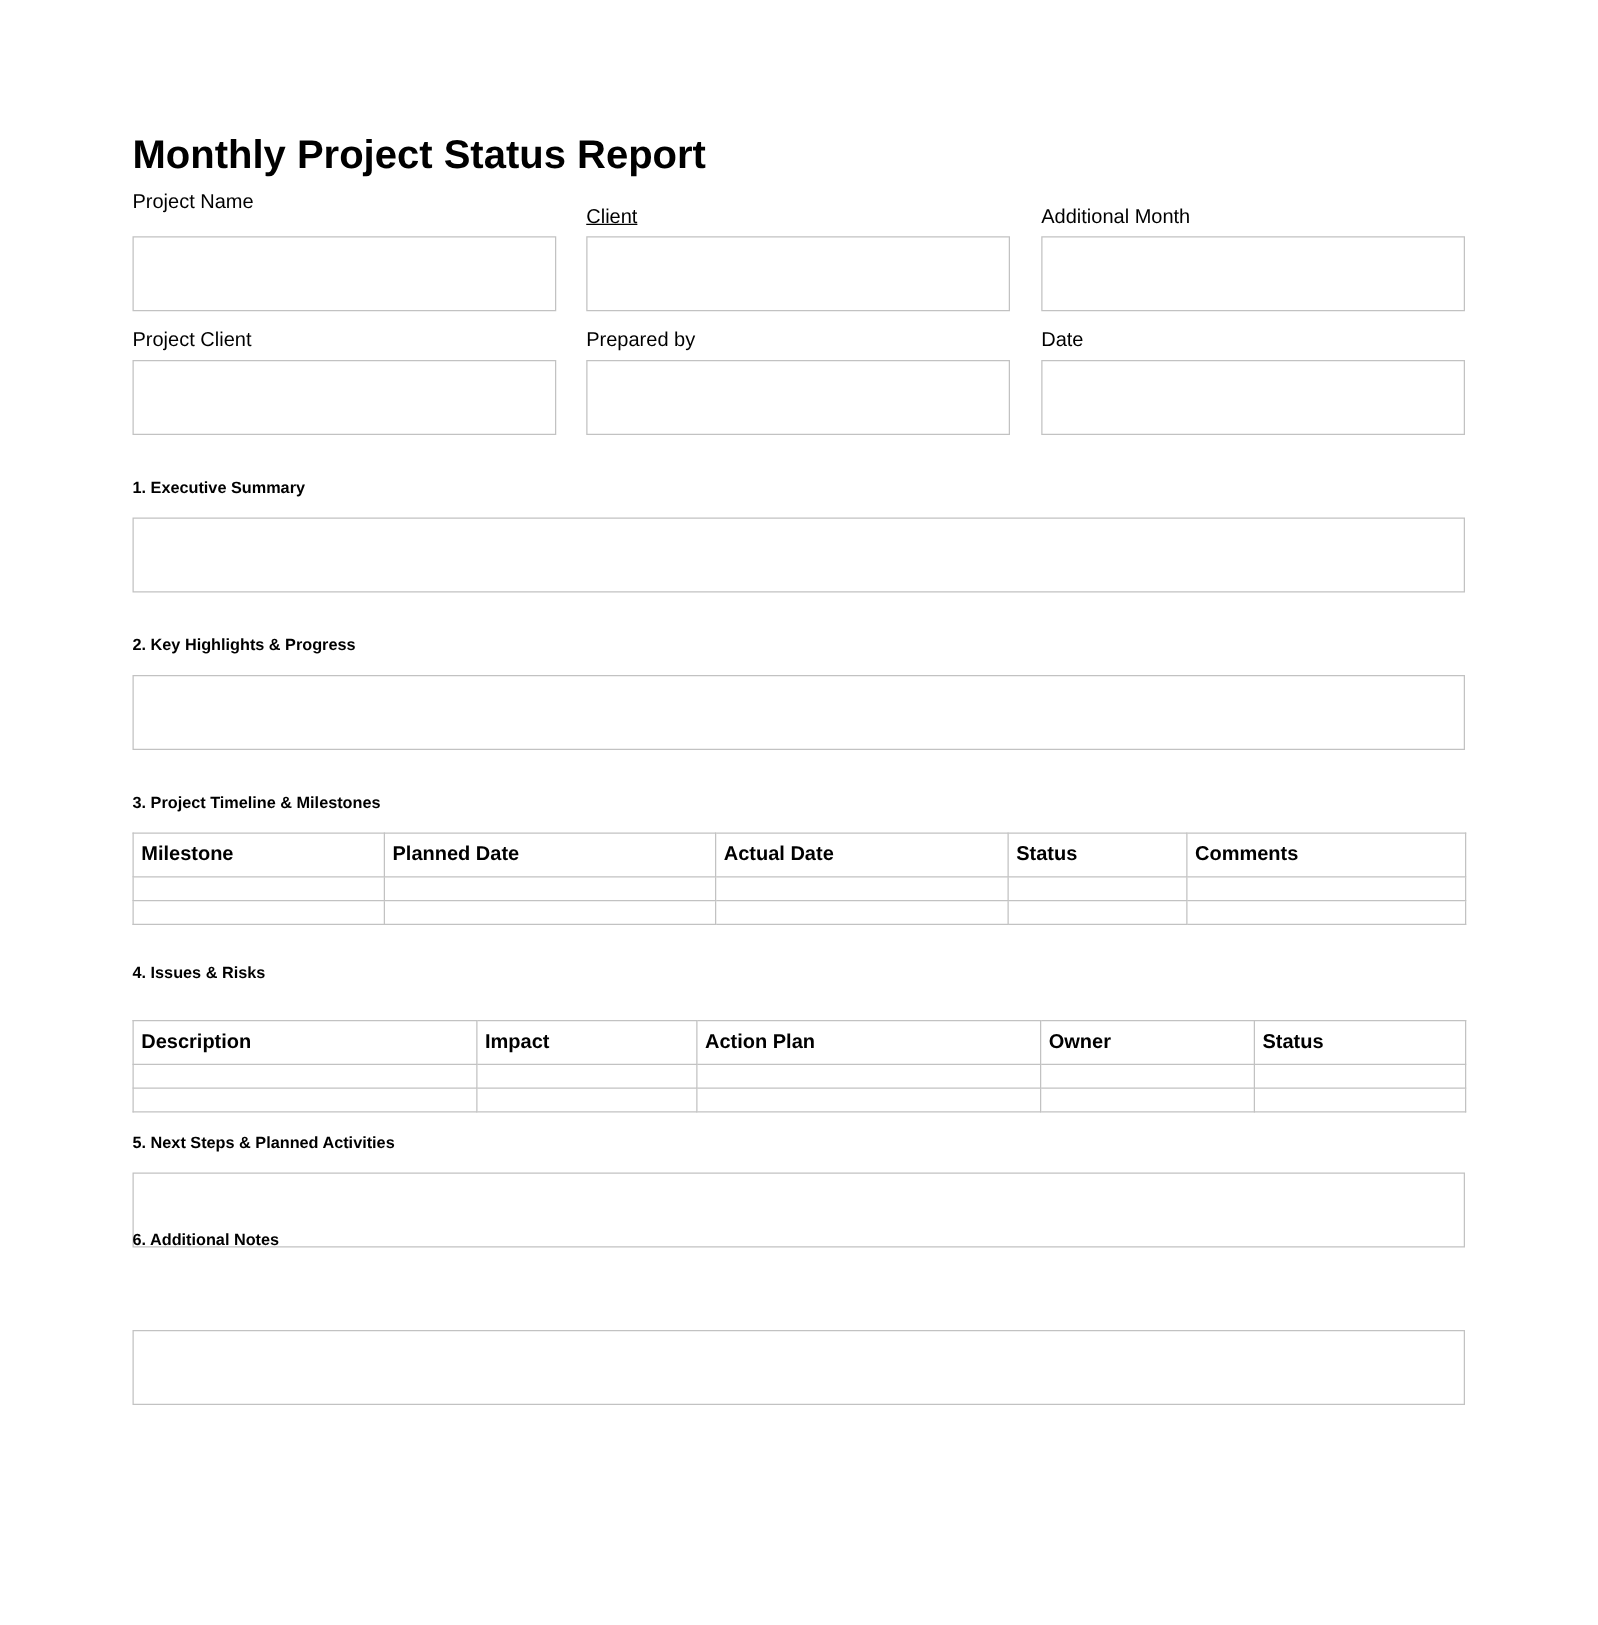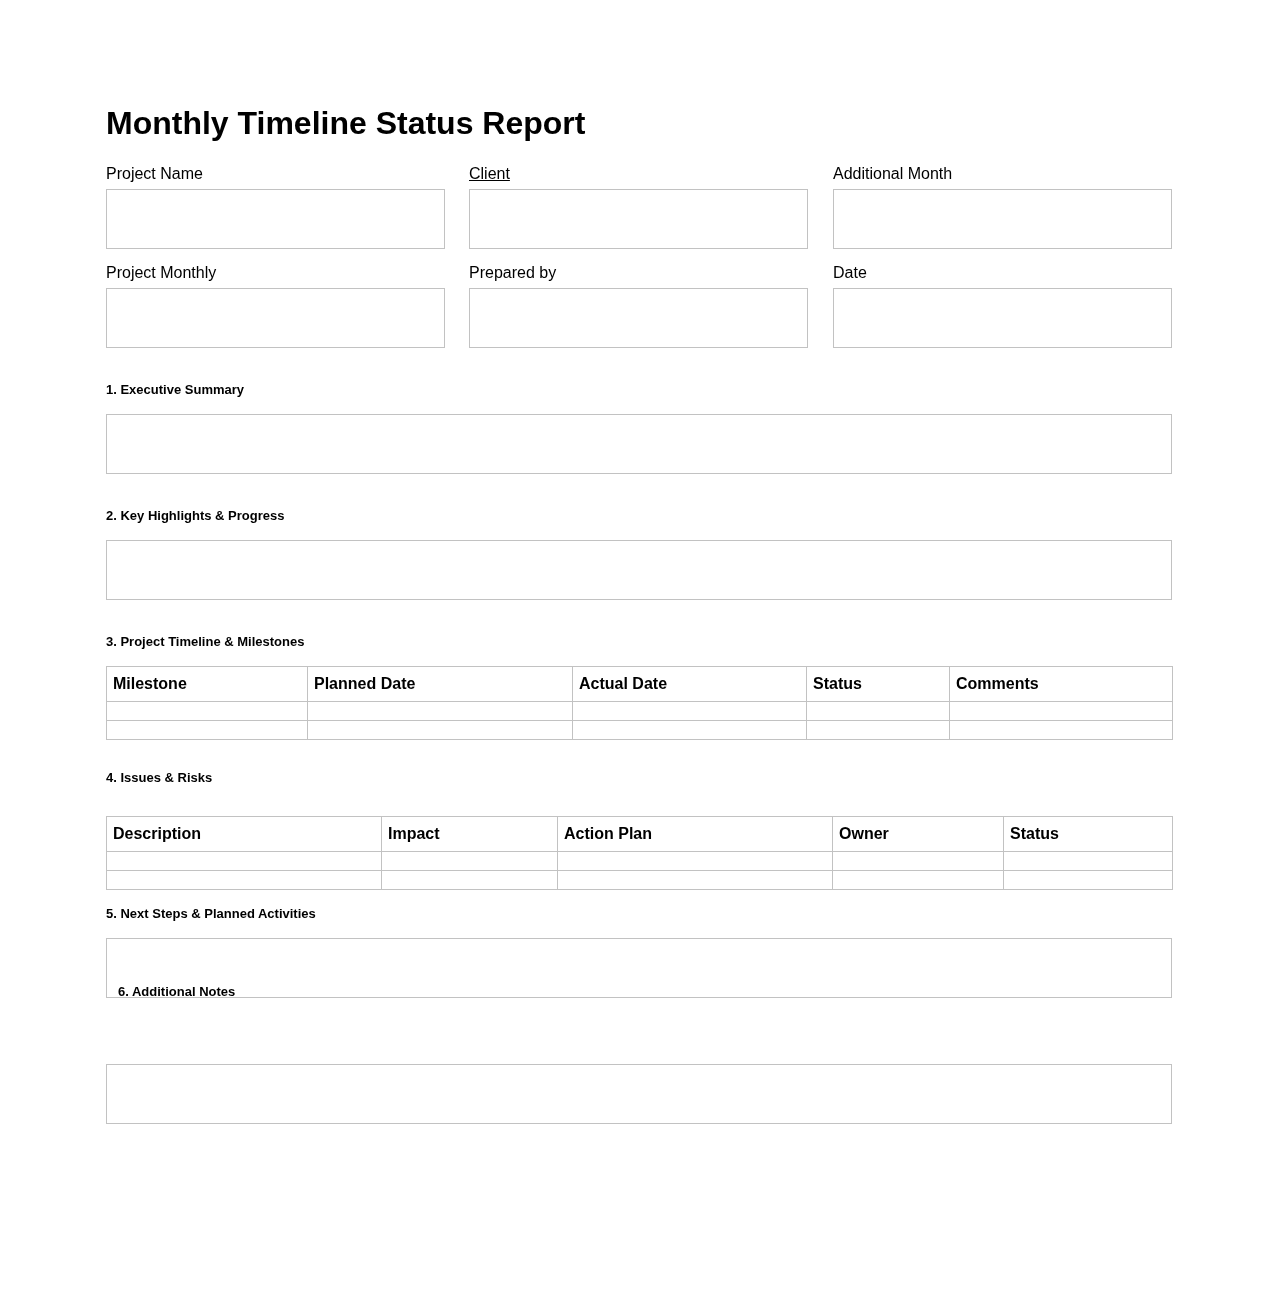--- a/index.html
+++ b/index.html
@@ -13,32 +13,32 @@
   .text-box { position: absolute; left: 0; width: 1066px; height: 60px; border: 1px solid #c2c2c2; background: #fff; }
   table { position: absolute; left: 0; width: 1066px; border-collapse: collapse; table-layout: fixed; }
   th, td { border: 1px solid #c2c2c2; text-align: left; }
   th { height: 35px; font-size: 16px; font-weight: bold; padding: 0 6px; vertical-align: middle; }
   td { height: 17px; padding: 0; }
 </style>
 </head>
 <body>
 
 <div class="page">
-  <h1>Monthly Timeline Status Report</h1>
+  <h1>Monthly Project Status Report</h1>
 
-  <div class="field-label" style="left:0; top:164px;text-align:center;">Project Name</div>
+  <div class="field-label" style="left:0; top:152px;text-align:center;">Project Name</div>
   <div class="field-box" style="left: 0px; top: 189px;" contenteditable="true"></div>
 
   <div class="field-label" style="left:363px; top:164px;text-decoration:underline;">Client</div>
   <div class="field-box" style="left: 363px; top: 189px;" contenteditable="true"></div>
 
   <div class="field-label" style="left:727px; top:164px;">Additional Month</div>
   <div class="field-box" style="left: 727px; top: 189px;" contenteditable="true"></div>
 
-  <div class="field-label" style="left:0; top:263px;">Project Monthly</div>
+  <div class="field-label" style="left:0; top:263px;">Project Client</div>
   <div class="field-box" style="left: 0px; top: 288px;" contenteditable="true"></div>
 
   <div class="field-label" style="left:363px; top:263px;">Prepared by</div>
   <div class="field-box" style="left: 363px; top: 288px;" contenteditable="true"></div>
 
   <div class="field-label" style="left:727px; top:263px;">Date</div>
   <div class="field-box" style="left: 727px; top: 288px;" contenteditable="true"></div>
 
   <div class="section-title" style="top:378px;">1. Executive Summary</div>
   <div class="text-box" style="top: 414px;" contenteditable="true"></div>
@@ -114,15 +114,15 @@
         <td contenteditable="true" style=""></td>
         <td contenteditable="true" style=""></td>
         <td contenteditable="true" style=""></td>
       </tr>
     </tbody>
   </table>
 
   <div class="section-title" style="top:902px;">5. Next Steps &amp; Planned Activities</div>
   <div class="text-box" style="top: 938px;" contenteditable="true"></div>
 
-  <div class="section-title" style="top:980px;margin-left:12px;">6. Additional Notes</div>
+  <div class="section-title" style="top:980px;">6. Additional Notes</div>
   <div class="text-box" style="top: 1064px;" contenteditable="true"></div>
 </div>
 
 </body></html>

